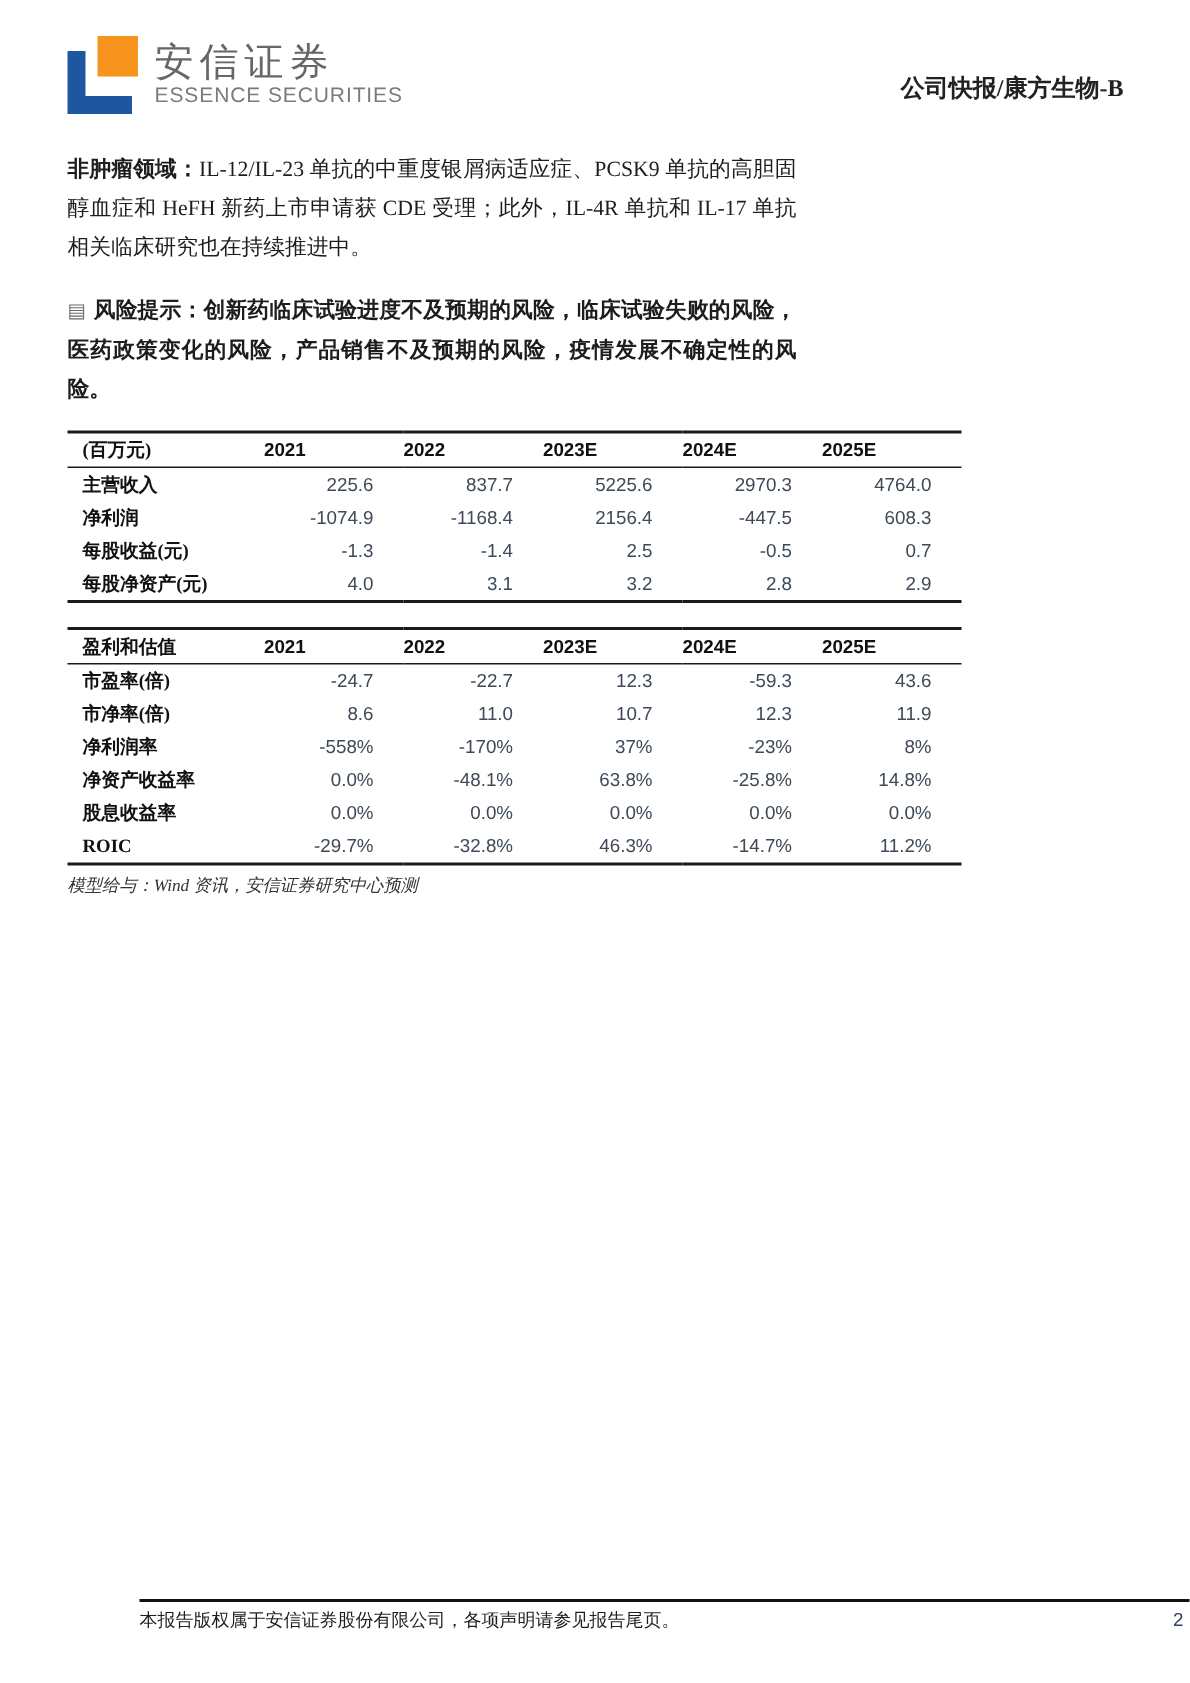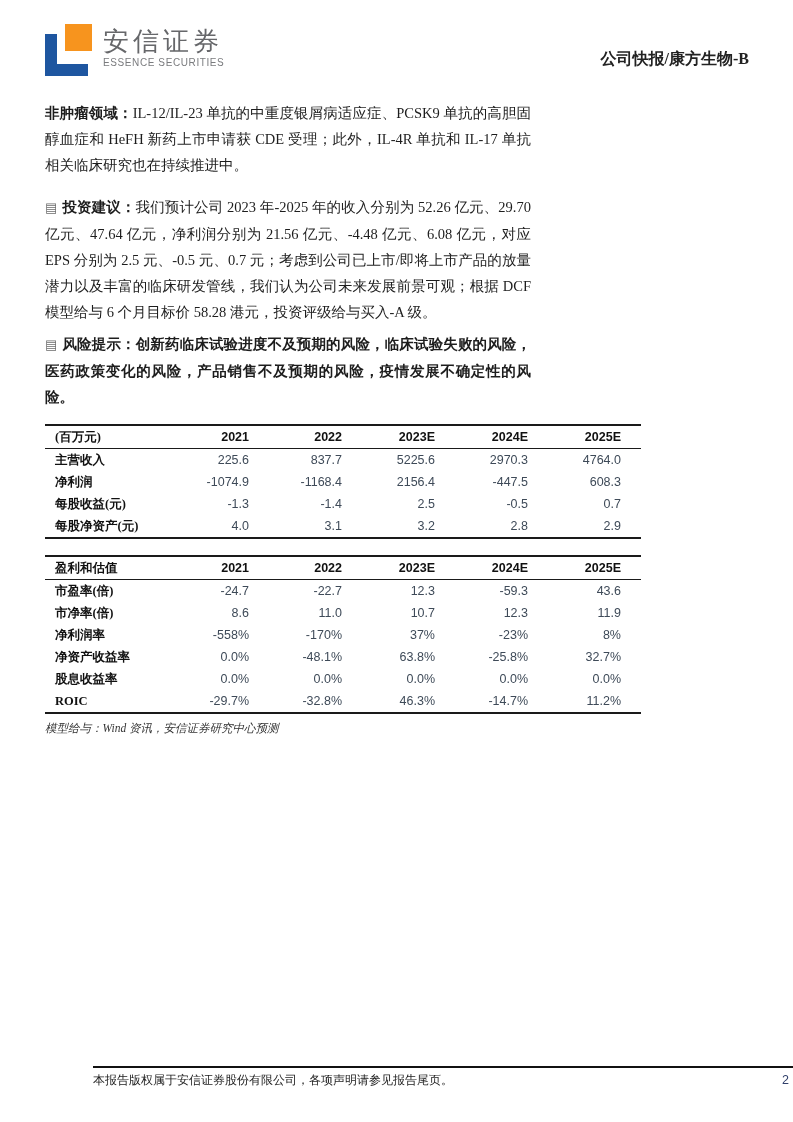--- a/index.html
+++ b/index.html
@@ -9,21 +9,21 @@
   
   .header{position:absolute;top:24px;left:45px;width:704px;display:flex;
           justify-content:space-between;align-items:flex-start;}
   .brand{display:flex;align-items:flex-start;}
   .logo-mark{position:relative;width:47px;height:52px;flex:0 0 auto;}
   .logo-blue{position:absolute;left:0;top:10px;width:43px;height:42px;background:#1e56a0;}
   .logo-blue-inner{position:absolute;left:12px;top:10px;width:31px;height:30px;background:#ffffff;}
   .logo-orange{position:absolute;right:0;top:0;width:27px;height:27px;background:#f7941e;z-index:2;}
   .brand-text{margin:3px 0 0 11px;font-family:"Liberation Sans","DejaVu Sans",sans-serif;}
   .brand-cn{font-size:26px;line-height:28px;color:#66676a;letter-spacing:4px;}
-  .brand-en{font-size:10px;line-height:12px;color:#7a7b7e;letter-spacing:0.6px;margin-top:2px;}
+  .brand-en{font-size:14px;line-height:12px;color:#7a7b7e;letter-spacing:0.6px;margin-top:2px;}
   .report-type{margin-top:25px;font-size:16px;font-weight:700;color:#222222;}
 
   
   .content{position:absolute;left:45px;top:100px;width:486px;}
   .para{font-size:14.5px;line-height:26px;text-align:justify;color:#1d1d1d;margin:0 0 16px 0;}
   .para .lead{font-weight:700;}
   .para.bold-body{font-weight:700;}
   .para-2{margin-bottom:6px;}
   .para-3{margin-bottom:0;}
   .doc-icon{color:#6d6d6d;font-size:13px;margin-right:5px;
@@ -31,21 +31,21 @@
 
   
   table.fin{border-collapse:collapse;width:486px;table-layout:fixed;
             border-top:2px solid #1a1a1a;border-bottom:2px solid #1a1a1a;}
   table.fin-1{margin-top:14px;}
   table.fin-2{margin-top:16px;}
   table.fin thead th{border-bottom:1.5px solid #1a1a1a;}
   table.fin th,table.fin td{height:22px;line-height:22px;padding:0;font-size:12.5px;overflow:hidden;}
   table.fin .label{width:121px;text-align:left;padding-left:10px;font-weight:700;color:#111111;
                    font-family:"Liberation Serif","DejaVu Serif",serif;}
-  table.fin thead .num{width:73px;text-align:right;padding-right:20px;font-weight:700;color:#111111;
+  table.fin thead .num{width:73px;text-align:left;padding-right:20px;font-weight:700;color:#111111;
                    font-family:"Liberation Sans","DejaVu Sans",sans-serif;}
   table.fin tbody .num{width:73px;text-align:right;padding-right:20px;font-weight:400;color:#3e4a58;
                    font-family:"Liberation Sans","DejaVu Sans",sans-serif;}
 
   .source-note{margin-top:7px;font-size:11.5px;font-style:italic;color:#333333;line-height:15px;}
 
   
   .footer{position:absolute;left:45px;top:1066px;width:706px;border-top:2px solid #111111;
           display:flex;justify-content:space-between;align-items:flex-start;padding-top:3px;margin-left:48px;}
   .footer-disclaimer{font-size:12px;color:#1d1d1d;line-height:18px;}
@@ -67,21 +67,20 @@
       <div class="brand-en">ESSENCE SECURITIES</div>
     </div>
   </div>
   <div class="report-type">公司快报/康方生物-B</div>
 </div>
 
 <div class="content">
 
   <p class="para para-1"><span class="lead">非肿瘤领域：</span><span>IL-12/IL-23 单抗的中重度银屑病适应症、PCSK9 单抗的高胆固醇血症和 HeFH 新药上市申请获 CDE 受理；此外，IL-4R 单抗和 IL-17 单抗相关临床研究也在持续推进中。</span></p>
 
-  <p class="para para-2"><span class="doc-icon">▤</span><span class="lead">投资建议：</span><span>我们预计公司 2023 年-2025 年的收入分别为 52.26 亿元、29.70 亿元、47.64 亿元，净利润分别为 21.56 亿元、-4.48 亿元、6.08 亿元，对应 EPS 分别为 2.5 元、-0.5 元、0.7 元；考虑到公司已上市/即将上市产品的放量潜力以及丰富的临床研发管线，我们认为公司未来发展前景可观；根据 DCF 模型给与 6 个月目标价 58.28 港元，投资评级给与买入-A 级。</span></p>
 
   <p class="para para-3 bold-body"><span class="doc-icon">▤</span><span class="lead">风险提示：</span><span>创新药临床试验进度不及预期的风险，临床试验失败的风险，医药政策变化的风险，产品销售不及预期的风险，疫情发展不确定性的风险。</span></p>
 
   <table class="fin fin-1">
       <thead>
         <tr>
           <th class="label">(百万元)</th>
           <th class="num">2021</th>
           <th class="num">2022</th>
           <th class="num">2023E</th>
@@ -160,21 +159,21 @@
           <td class="num">37%</td>
           <td class="num">-23%</td>
           <td class="num">8%</td>
         </tr>
         <tr>
           <th class="label">净资产收益率</th>
           <td class="num">0.0%</td>
           <td class="num">-48.1%</td>
           <td class="num">63.8%</td>
           <td class="num">-25.8%</td>
-          <td class="num">32.7%</td>
+          <td class="num">14.8%</td>
         </tr>
         <tr>
           <th class="label">股息收益率</th>
           <td class="num">0.0%</td>
           <td class="num">0.0%</td>
           <td class="num">0.0%</td>
           <td class="num">0.0%</td>
           <td class="num">0.0%</td>
         </tr>
         <tr>

